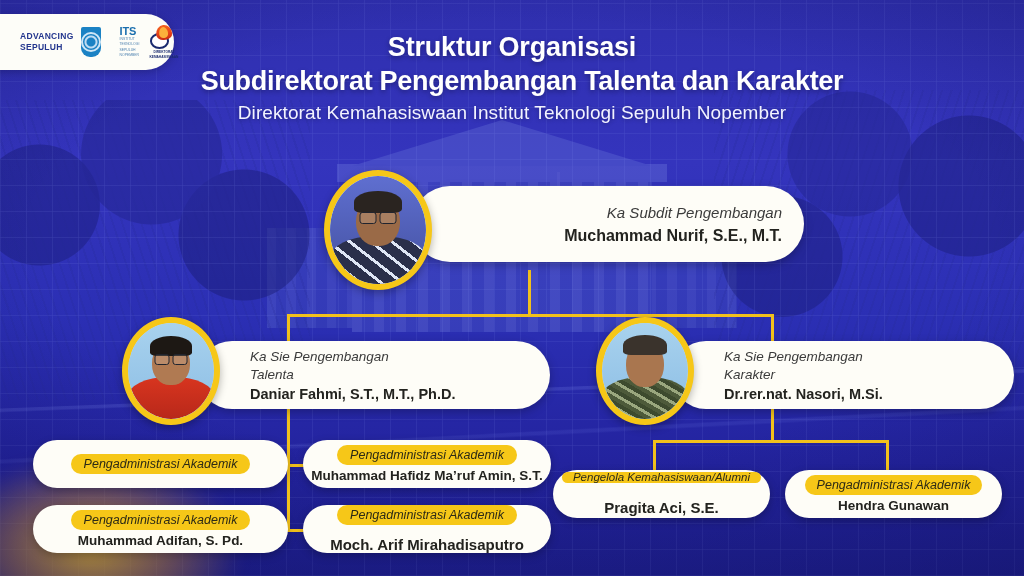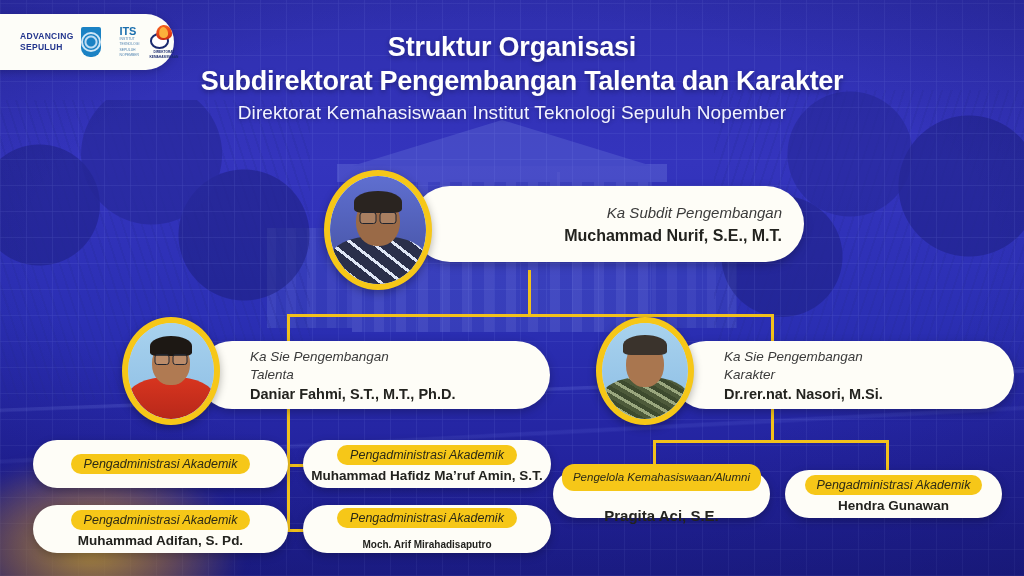--- a/index.html
+++ b/index.html
@@ -251,25 +251,25 @@
     <div class="sname" style="font-size:13.5px;margin-top:3px;">Muhammad Hafidz Ma’ruf Amin, S.T.</div>
   </div>
 
   <div class="spill" style="left:33px;top:505px;width:255px;height:48px;">
     <div class="stag" style="font-size:12.5px;padding:4px 13px;">Pengadministrasi Akademik</div>
     <div class="sname" style="font-size:13.5px;margin-top:3px;">Muhammad Adifan, S. Pd.</div>
   </div>
 
   <div class="spill" style="left:303px;top:505px;width:248px;height:48px;">
     <div class="stag" style="font-size:12.5px;padding:4px 13px;">Pengadministrasi Akademik</div>
-    <div class="sname" style="font-size:10px;margin-top:11px;">Moch. Arif Mirahadisaputro</div>
+    <div class="sname" style="font-size:15px;margin-top:11px;">Moch. Arif Mirahadisaputro</div>
   </div>
 
   <div class="spill" style="left:553px;top:470px;width:217px;height:48px;">
-    <div class="stag" style="font-size:11.5px;padding:8px 11px;">Pengelola Kemahasiswaan/Alumni</div>
+    <div class="stag" style="font-size:11.5px;padding:0 11px;">Pengelola Kemahasiswaan/Alumni</div>
     <div class="sname" style="font-size:15px;margin-top:16px;">Pragita Aci, S.E.</div>
   </div>
 
   <div class="spill" style="left:785px;top:470px;width:217px;height:48px;">
     <div class="stag" style="font-size:12.5px;padding:4px 12px;">Pengadministrasi Akademik</div>
     <div class="sname" style="font-size:13.5px;margin-top:3px;">Hendra Gunawan</div>
   </div>
 
 </div>
 

